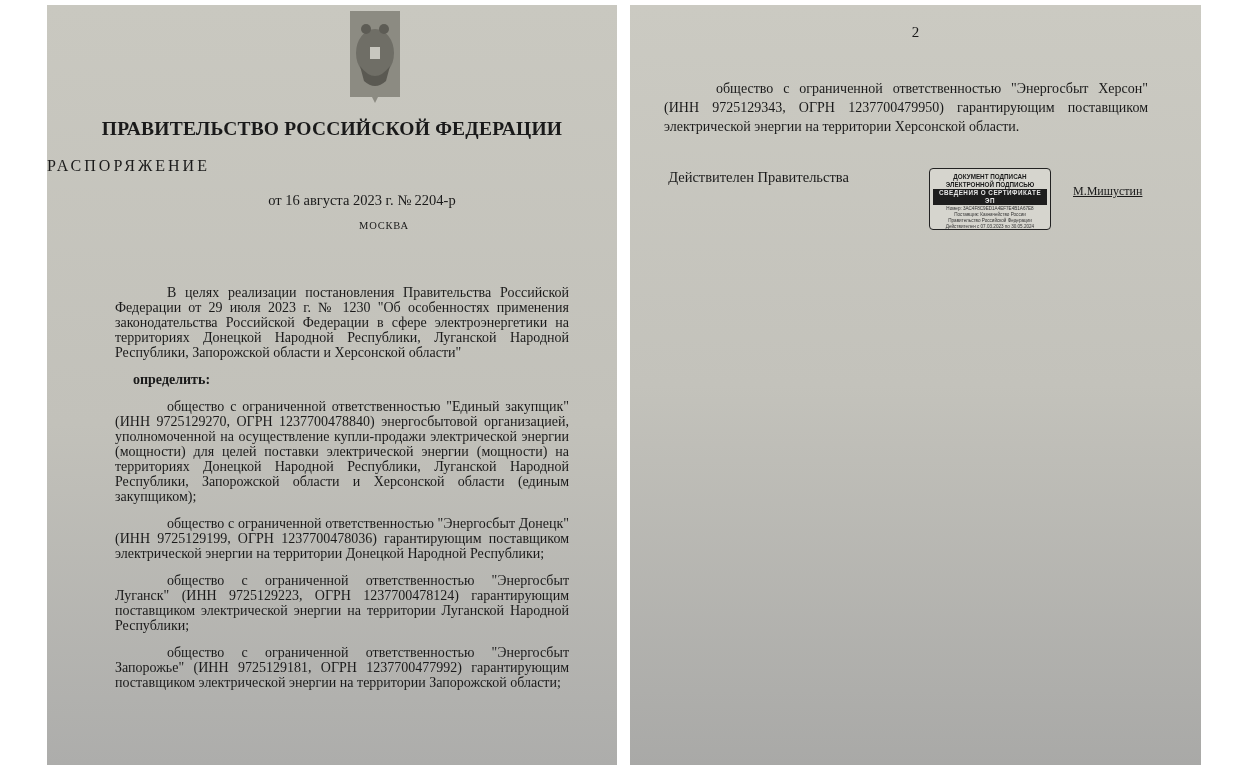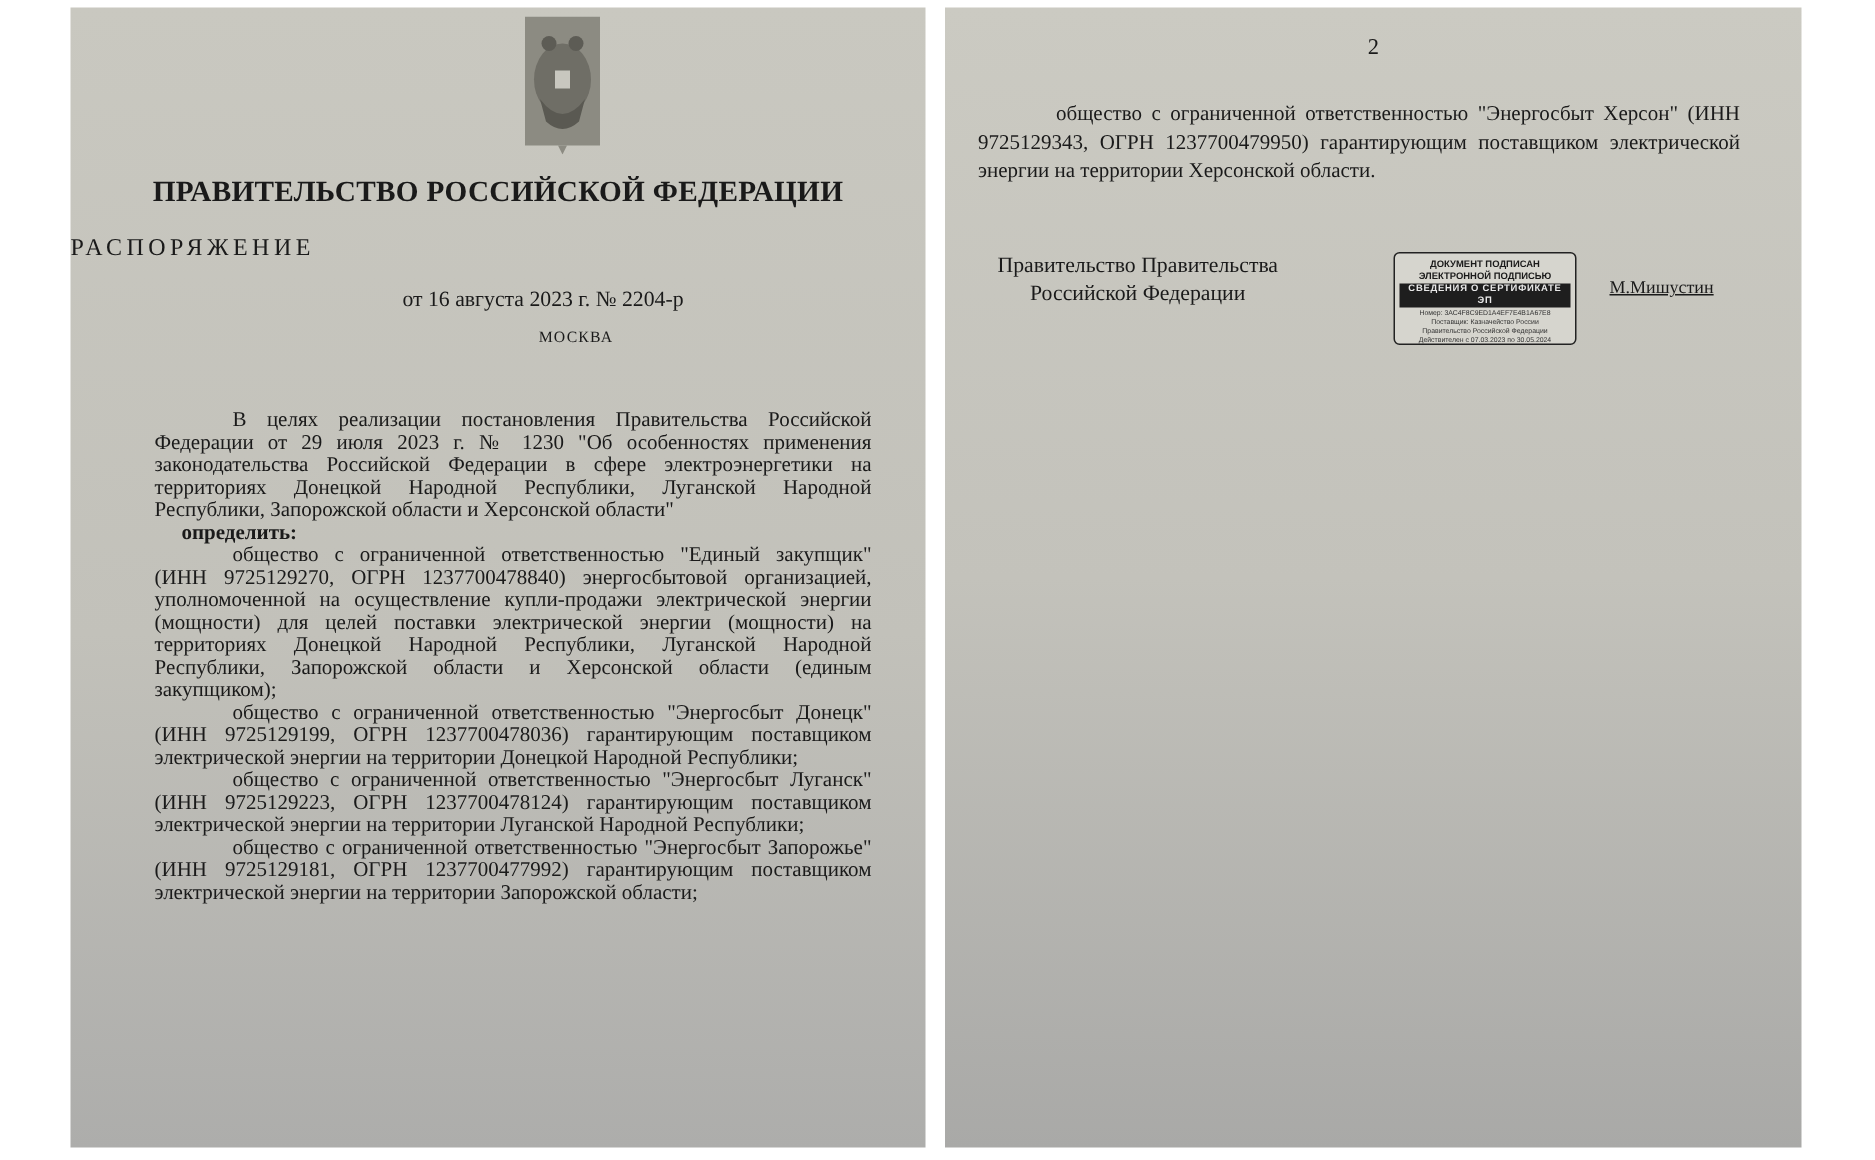--- a/index.html
+++ b/index.html
@@ -8,21 +8,21 @@
   #page1 { left:47px; width:570px; background:linear-gradient(180deg,#c9c8c0 0%,#c2c1ba 55%,#adadab 100%); }
   #page2 { left:630px; width:571px; background:linear-gradient(180deg,#cbcac2 0%,#c3c2bb 50%,#a9a9a7 100%); }
 
   .emblem { position:absolute; left:303px; top:6px; width:50px; height:92px; }
   .gov-title { position:absolute; left:0; width:570px; top:113px; text-align:center; font-weight:bold; font-size:19.5px; letter-spacing:0.2px; }
   .doc-type { position:absolute; left:0; width:570px; top:152px; text-align:left; font-size:16px; letter-spacing:3px; }
   .doc-date { position:absolute; left:0; width:630px; top:187px; text-align:center; font-size:14.5px; }
   .doc-city { position:absolute; left:0; width:674px; top:215px; text-align:center; font-size:10.5px; letter-spacing:0.8px; }
 
   .body-text { position:absolute; left:56px; width:478px; top:268px; font-size:14px; line-height:15px; text-align:justify; }
-  .para { margin:0; text-indent:52px; }
+  .para { margin:12px; text-indent:52px; }
   .para.noindent { text-indent:0;font-weight:bold; }
 
   .page-num { position:absolute; left:0; width:571px; top:19px; text-align:center; font-size:15px; }
   .body-text2 { position:absolute; left:22px; width:508px; top:62px; font-size:14px; line-height:19px; text-align:justify; }
 
   .signer-title { position:absolute; left:26px; top:163px; width:205px; text-align:center; font-size:14.5px; line-height:19px; }
   .signer-name { position:absolute; left:443px; top:179px; font-size:12px;text-decoration:underline; }
 
   .ep-stamp { position:absolute; left:299px; top:163px; width:122px; height:62px; border:1.5px solid #222; border-radius:4px; box-sizing:border-box; background:#d6d5ce; font-family:"Liberation Sans", sans-serif; text-align:center; }
   .ep-line1 { font-size:6.3px; font-weight:bold; margin-top:4px; line-height:7.5px; }
@@ -58,22 +58,21 @@
   </div>
 </div>
 
 <div class="page" id="page2">
   <div class="page-num">2</div>
   <div class="body-text2">
     <p class="para">общество с ограниченной ответственностью "Энергосбыт Херсон" (ИНН 9725129343, ОГРН 1237700479950) гарантирующим поставщиком электрической энергии на территории Херсонской области.</p>
   </div>
 
   <div class="signer-title">
-    <div>Правительство Правительства</div>
-    <div>Российской Федерации</div>
+    <div>Действителен Правительства</div>
   </div>
 
   <div class="ep-stamp">
     <div class="ep-line1">ДОКУМЕНТ ПОДПИСАН</div>
     <div class="ep-line2">ЭЛЕКТРОННОЙ ПОДПИСЬЮ</div>
     <div class="ep-bar">СВЕДЕНИЯ О СЕРТИФИКАТЕ ЭП</div>
     <div class="ep-small">Номер: 3АС4F8С9ЕD1А4ЕF7Е4В1А67E8</div>
     <div class="ep-small">Поставщик: Казначейство России</div>
     <div class="ep-small">Правительство Российской Федерации</div>
     <div class="ep-small">Действителен с 07.03.2023 по 30.05.2024</div>

